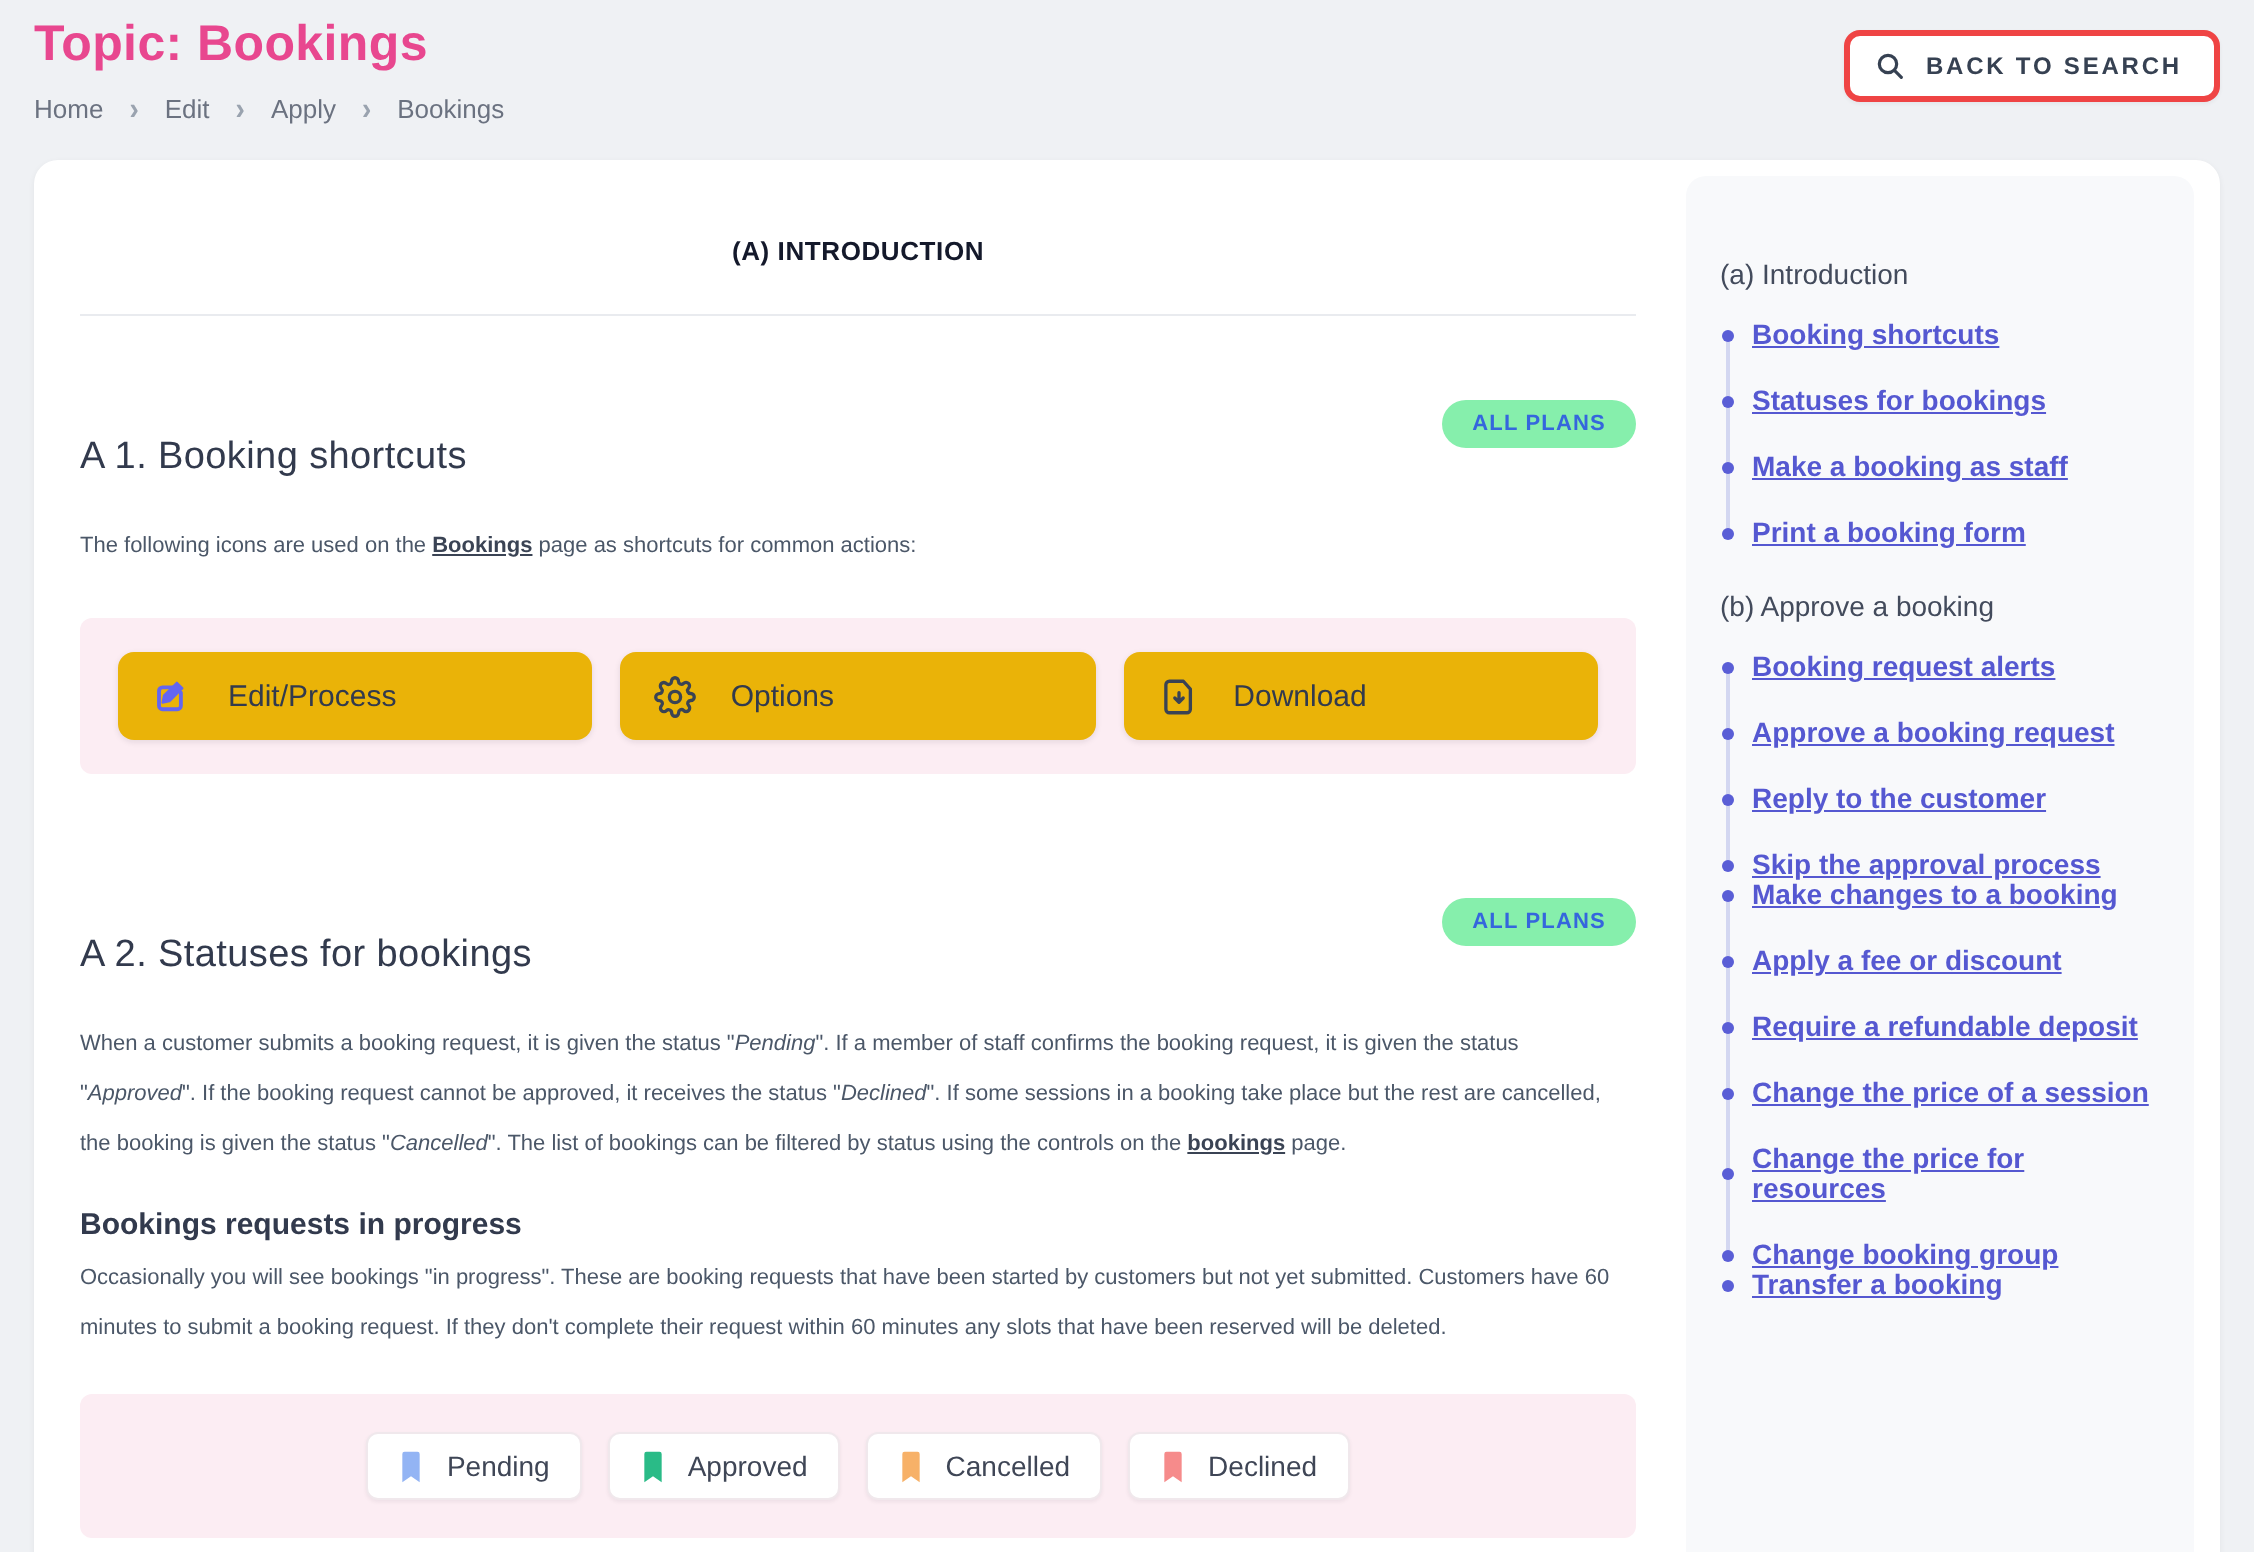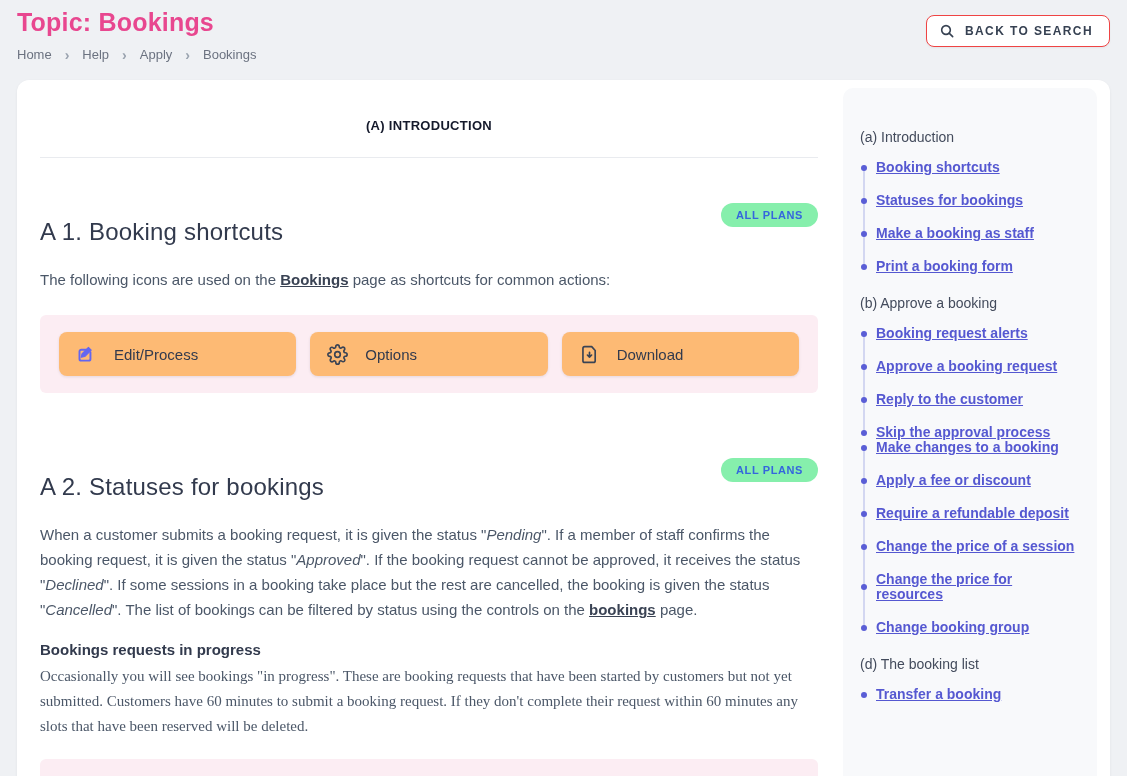--- a/index.html
+++ b/index.html
@@ -19,21 +19,21 @@
   .breadcrumb {
     position:absolute; left:17px; top:46px;
     display:flex; align-items:center; gap:13px;
     font-size:13px; color:#6b7280;
   }
   .breadcrumb .sep { color:#9aa3af; font-size:14px; font-weight:700; transform:scaleY(1.1); }
   .breadcrumb a { color:#6b7280; text-decoration:none; cursor:pointer; }
   .back-btn {
     position:absolute; right:17px; top:15px;
     display:flex; align-items:center; gap:10px;
-    background:#fff; border:1px solid #ef4444; border-radius:8px;
+    background:#fff; border:3px solid #ef4444; border-radius:8px;
     padding:7px 16px 7px 12px; cursor:pointer;
     box-shadow:0 1px 2px rgba(16,24,40,.05);
     font-family:"Liberation Sans", sans-serif;
     font-size:12px; font-weight:700; letter-spacing:1.4px; color:#364152;
   }
   
   .main-card {
     position:absolute; left:17px; top:80px; width:1093px; height:740px;
     background:#fff; border-radius:12px;
     box-shadow:0 1px 3px rgba(16,24,40,.06);
@@ -41,39 +41,39 @@
   .content-col { position:absolute; left:23px; top:0; width:778px; }
   .kicker {
     margin-top:38px; text-align:center;
     font-size:13px; font-weight:700; color:#14192b; letter-spacing:.3px;
   }
   .divider { border:none; border-top:1px solid #e9ebef; margin-top:24px; }
   .sec-head {
     display:flex; align-items:center; justify-content:space-between;
     margin-top:26px;
   }
-  .sec-head h2 { font-size:24px; font-weight:500; color:#323a4d; letter-spacing:.2px;margin-top:34px; }
+  .sec-head h2 { font-size:19px; font-weight:500; color:#323a4d; letter-spacing:.2px;margin-top:34px; }
   .badge {
     background:#86efac; color:#3566dd;
     font-size:11px; font-weight:700; letter-spacing:.6px;
     padding:6px 15px; border-radius:14px;
   }
-  .para { margin-top:21px; font-size:15px; line-height:25px; color:#4b5768; }
+  .para { margin-top:21px; font-size:11px; line-height:25px; color:#4b5768; }
   .para i { font-style:italic; }
   .inline-link { color:#3a4354; font-weight:700; text-decoration:underline; cursor:pointer; }
   .bold-sub { margin-top:19px; font-size:15px; font-weight:700; color:#323a4d; }
-  .para.tight { margin-top:6px;font-family:Liberation Serif, serif; }
+  .para.tight { margin-top:6px; }
   
   .callout {
     background:#fcedf3; border-radius:6px; margin-top:23px; padding:17px 19px;
   }
   .shortcut-row { display:flex; gap:14px; }
   .shortcut-card {
     flex:1; display:flex; align-items:center; gap:17px;
-    background:#fdba74; border-radius:8px; padding:11px 17px; height:44px;
+    background:#eab308; border-radius:8px; padding:11px 17px; height:44px;
     box-shadow:0 1px 3px rgba(16,24,40,.10);
   }
   .shortcut-card .lbl { font-size:15px; color:#323a4d; }
   .callout.statuses { margin-top:20px; padding:19px; }
   .chip-row { display:flex; justify-content:center; gap:13px; }
   .chip {
     display:flex; align-items:center; gap:11px;
     background:#fff; border:1px solid #f0e8ec; border-radius:6px;
     padding:7px 15px; height:34px;
     box-shadow:0 1px 2px rgba(16,24,40,.06);
@@ -105,21 +105,21 @@
   .icon { display:inline-flex; flex:0 0 auto; }
 </style>
 </head>
 <body>
 
 <div class="page-title">Topic: Bookings</div>
 
 <div class="breadcrumb">
   <a>Home</a>
   <span class="sep">›</span>
-  <a>Help</a>
+  <a>Edit</a>
   <span class="sep">›</span>
   <a>Apply</a>
   <span class="sep">›</span>
   <span>Bookings</span>
 </div>
 
 <button class="back-btn">
   <span class="icon">
     <svg width="16" height="16" viewBox="0 0 24 24" fill="none" stroke="#364152" stroke-width="2.4" stroke-linecap="round">
       <circle cx="10.5" cy="10.5" r="6.5"></circle>
@@ -286,21 +286,20 @@
       <li class="toc-item">
           <span class="toc-dot"></span>
           <a class="toc-link">Change the price for resources</a>
         </li>
       <li class="toc-item">
           <span class="toc-dot"></span>
           <a class="toc-link">Change booking group</a>
         </li>
     </ul>
 
-    <div class="toc-group-label">(d) The booking list</div>
     <ul class="toc-list">
       <li class="toc-item">
           <span class="toc-dot"></span>
           <a class="toc-link">Transfer a booking</a>
         </li>
     </ul>
   </aside>
 
 </div>
 

